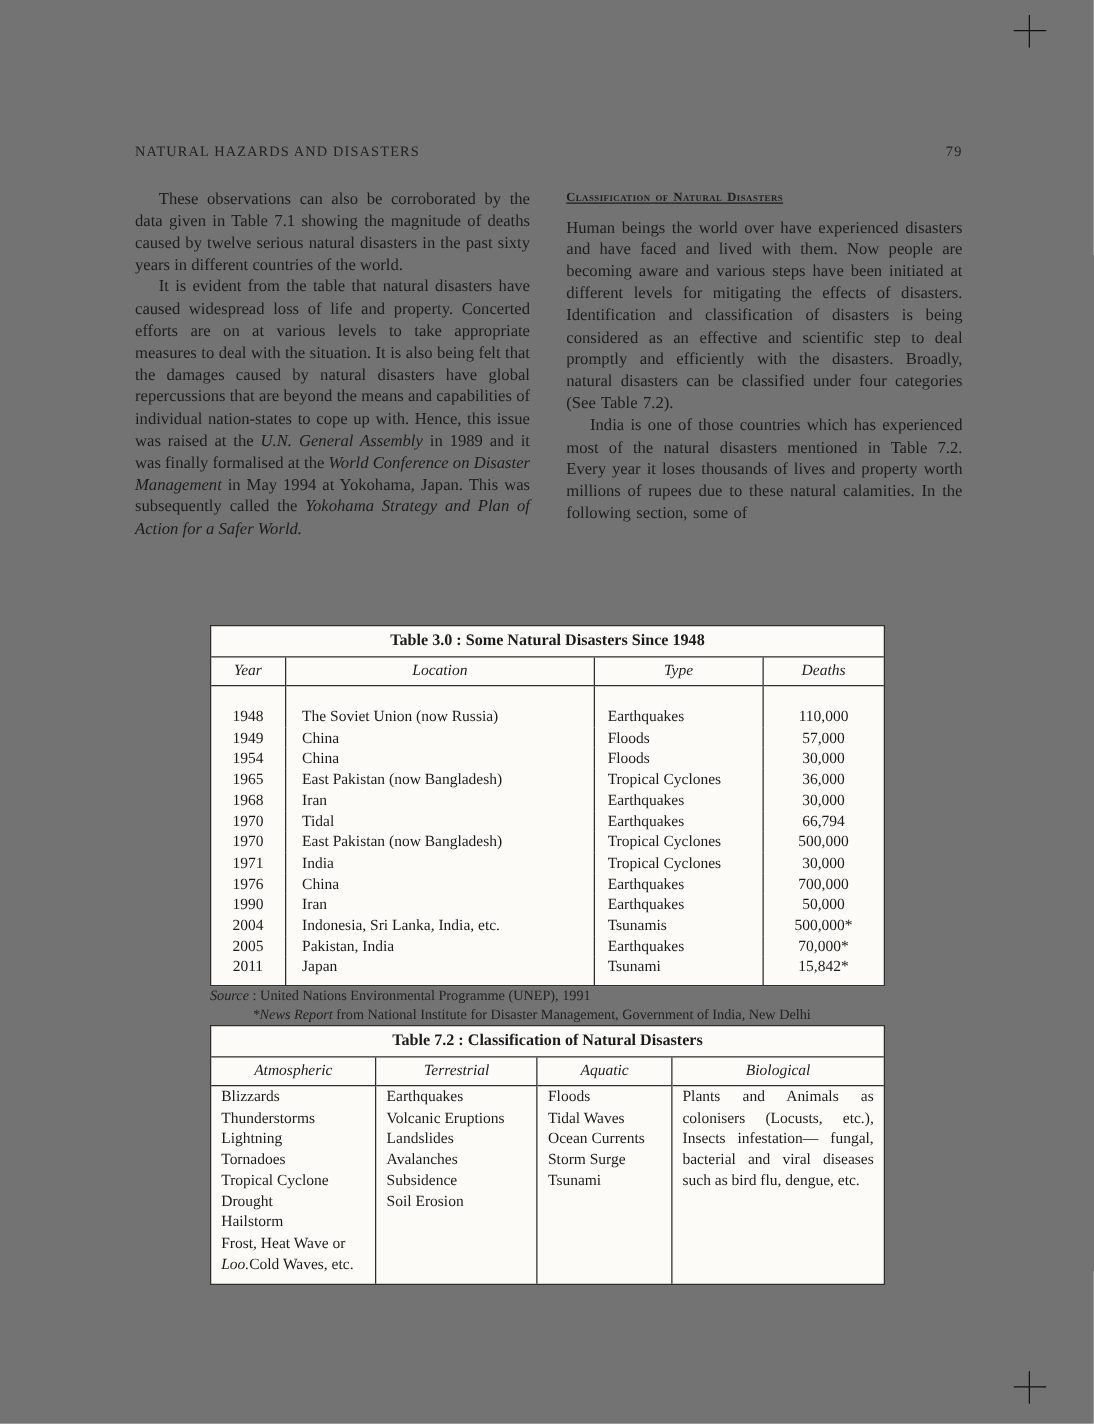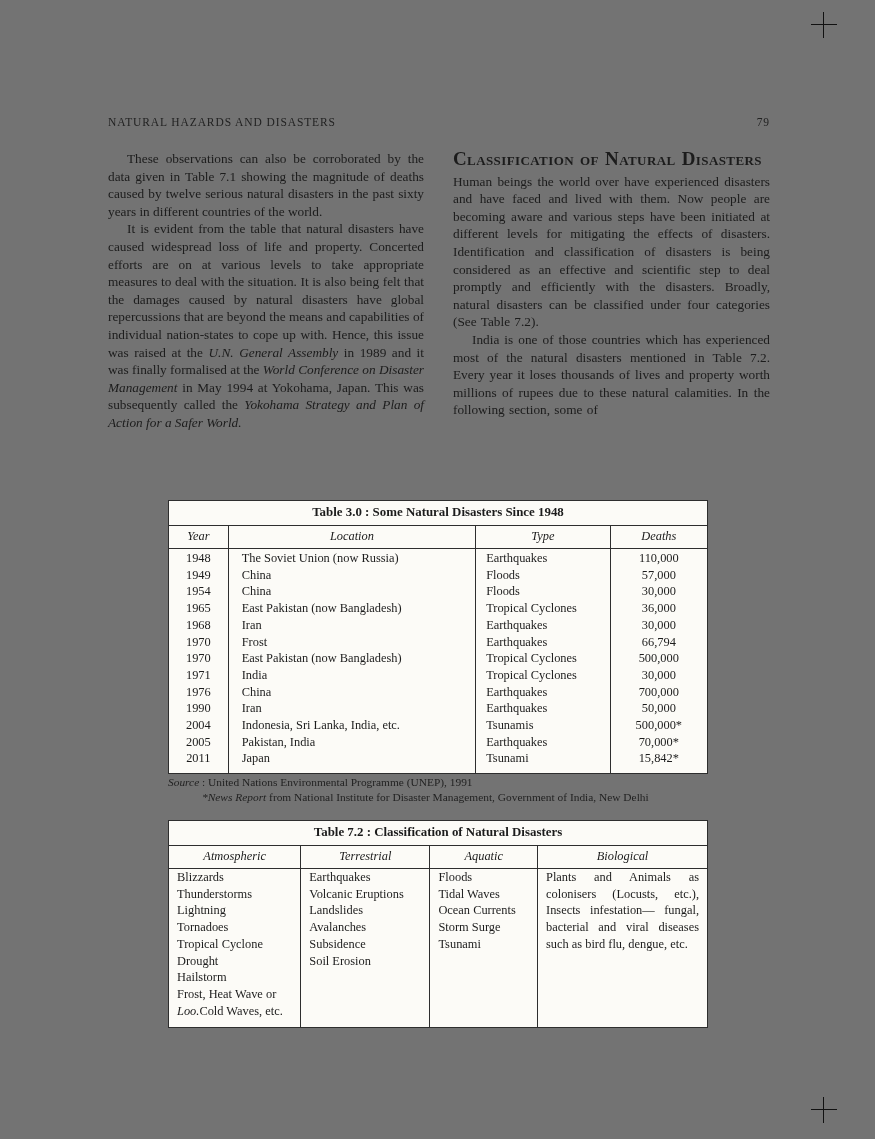--- a/index.html
+++ b/index.html
@@ -25,22 +25,22 @@
 
   
   .columns { position:absolute; top:150px; left:108px; width:662px; display:flex; }
   .col { text-align:justify; font-size:13.3px; line-height:17.6px; }
   .col-left  { width:316px; margin-right:29px; }
   .col-right { width:317px; word-spacing:1px; }
   .col p { margin:0; }
   .indent { text-indent:19px; }
   .ital { font-style:italic; }
   .section-heading {
-    margin:0 0 5px 0; font-size:19px; font-weight:bold;
-    font-variant:small-caps; letter-spacing:0.4px;
+    margin:0 0 5px 0; font-size:10px; font-weight:bold;
+    font-variant:small-caps; letter-spacing:0.4px;text-decoration:underline;
   }
 
   
   .tbl-wrap1 { position:absolute; left:168px; top:500px; width:540px; }
   .tbl { border:1.3px solid #2e2e2e; background:#fcfbf7; }
   .tbl-title {
     text-align:center; font-weight:bold; font-size:12.9px;
     padding:4px 0 5px 0; border-bottom:1.3px solid #2e2e2e;
   }
   table.grid { width:100%; border-collapse:collapse; font-size:12.4px; }
@@ -49,21 +49,21 @@
     border-bottom:1.3px solid #2e2e2e;
   }
   table.grid th + th, table.grid td + td { border-left:1.1px solid #2e2e2e; }
   table.grid td { padding:0 8px; line-height:16.7px; }
   .t1 col.c1 { width:11%; } .t1 col.c2 { width:46%; }
   .t1 col.c3 { width:25%; } .t1 col.c4 { width:18%; }
   .t1 td:nth-child(1) { text-align:center; }
   .t1 td:nth-child(2) { padding-left:13px; }
   .t1 td:nth-child(3) { padding-left:10px; }
   .t1 td:nth-child(4) { text-align:center; }
-  .t1 tbody tr:first-child td { padding-top:1px; }
+  .t1 tbody tr:first-child td { padding-top:16px; }
   .t1 tbody tr:last-child  td { padding-bottom:6px; }
 
   .source-block { margin-top:1px; font-size:11.4px; line-height:14.5px; color:#222; }
   .source-line2 { padding-left:34px; }
 
   
   .tbl-wrap2 { position:absolute; left:168px; top:820px; width:540px; }
   .t2 col.c1 { width:24.5%; } .t2 col.c2 { width:24%; }
   .t2 col.c3 { width:20%; }  .t2 col.c4 { width:31.5%; }
   .t2 td { vertical-align:top; padding:8px 8px 10px 10px; height:158px; line-height:16.8px; }
@@ -145,21 +145,21 @@
               <td>36,000</td>
             </tr>
           <tr>
               <td>1968</td>
               <td>Iran</td>
               <td>Earthquakes</td>
               <td>30,000</td>
             </tr>
           <tr>
               <td>1970</td>
-              <td>Frost</td>
+              <td>Tidal</td>
               <td>Earthquakes</td>
               <td>66,794</td>
             </tr>
           <tr>
               <td>1970</td>
               <td>East Pakistan (now Bangladesh)</td>
               <td>Tropical Cyclones</td>
               <td>500,000</td>
             </tr>
           <tr>

